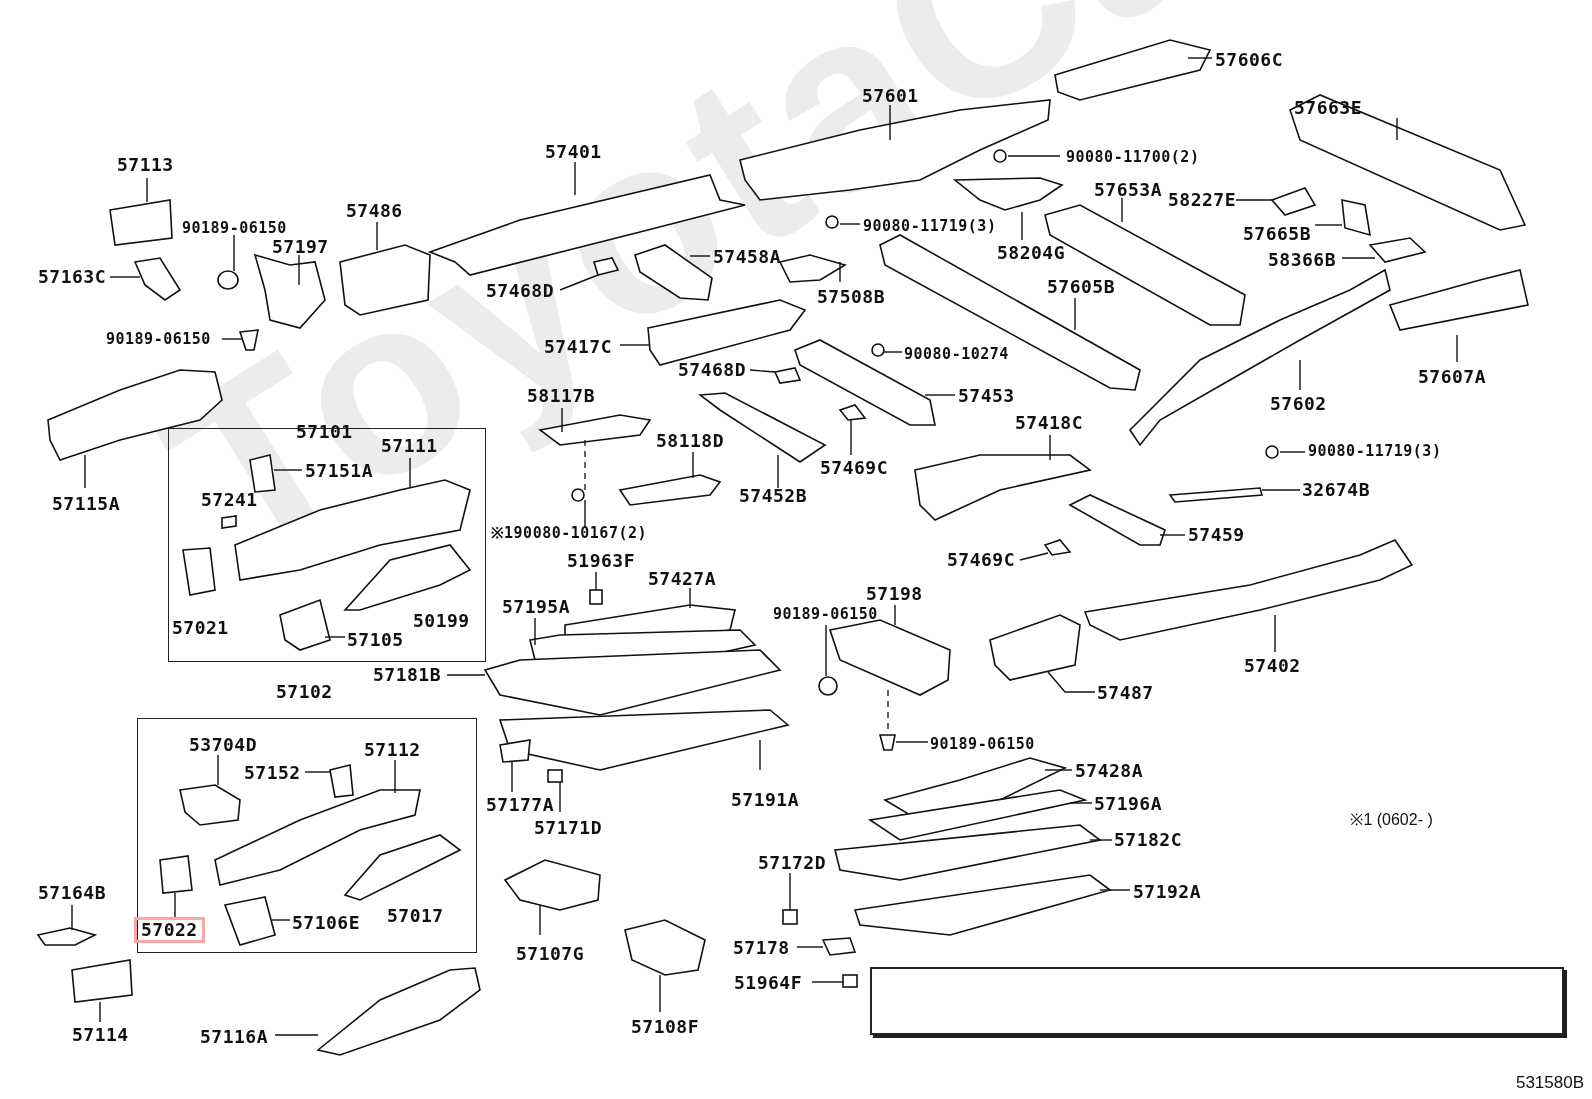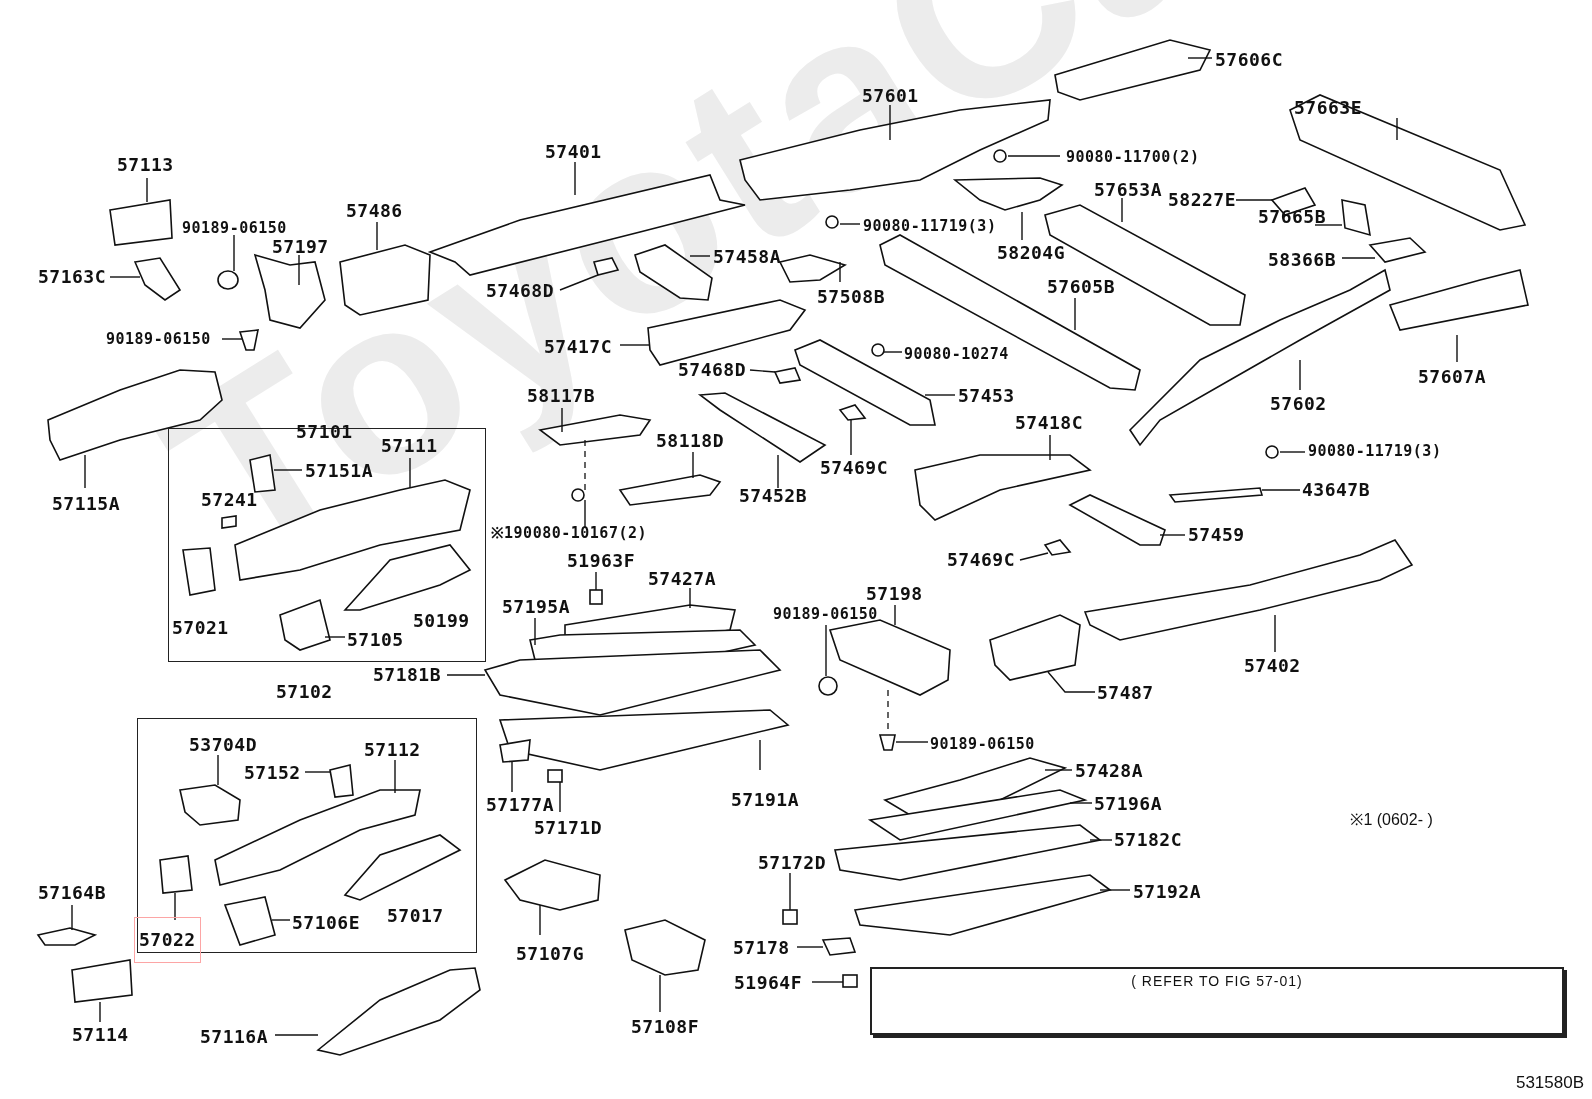--- a/index.html
+++ b/index.html
@@ -4,21 +4,21 @@
 <style>
   html, body { margin:0; padding:0; background:#ffffff; }
   body { width:1592px; height:1099px; position:relative; overflow:hidden;
          font-family:"DejaVu Sans Mono","Liberation Mono",monospace; color:#111; }
   .watermark { position:absolute; left:120px; top:380px; font-family:"Liberation Sans",sans-serif;
                font-size:250px; font-weight:bold; color:#ececec; transform:rotate(-32deg);
                transform-origin:left top; white-space:nowrap; letter-spacing:6px; pointer-events:none; }
   svg.parts { position:absolute; left:0; top:0; }
   .lbl { position:absolute; font-weight:bold; font-size:18px; letter-spacing:0.5px; white-space:nowrap; line-height:20px; }
   .lbl.sm { font-size:15px; font-weight:bold; }
-  .boxed { border:1px solid #fca5a5; padding:12px 4px;text-align:right; }
+  .boxed { border:3px solid #fca5a5; padding:0 4px;text-align:right; }
   .grp { position:absolute; border:1.5px solid #222; }
   .note { position:absolute; left:870px; top:967px; width:690px; height:64px; border:2px solid #222;
           box-shadow:3px 3px 0 #222; text-align:center; font-family:"Liberation Sans",sans-serif; }
   .note .l1 { font-size:21px; margin-top:6px; letter-spacing:0.5px; }
   .note .l2 { font-size:14px; margin-top:4px; letter-spacing:1px; }
   .remark { position:absolute; left:1350px; top:808px; font-family:"Liberation Sans",sans-serif; font-size:16px; }
   .figid { position:absolute; right:8px; bottom:6px; font-family:"Liberation Sans",sans-serif; font-size:17px; }
   .part { fill:#fff; stroke:#111; stroke-width:1.6; }
   .lead { stroke:#111; stroke-width:1.4; fill:none; }
   .dash { stroke:#111; stroke-width:1.3; fill:none; stroke-dasharray:6 5; }
@@ -235,21 +235,21 @@
 <div class="lbl" style="left:346px;top:201px;">57486</div>
 <div class="lbl" style="left:545px;top:142px;">57401</div>
 <div class="lbl" style="left:862px;top:86px;">57601</div>
 <div class="lbl" style="left:1215px;top:50px;">57606C</div>
 <div class="lbl" style="left:1294px;top:98px;">57663E</div>
 <div class="lbl sm" style="left:1066px;top:147px;">90080-11700(2)</div>
 <div class="lbl sm" style="left:863px;top:216px;">90080-11719(3)</div>
 <div class="lbl" style="left:997px;top:243px;">58204G</div>
 <div class="lbl" style="left:1094px;top:180px;">57653A</div>
 <div class="lbl" style="left:1168px;top:190px;">58227E</div>
-<div class="lbl" style="left:1243px;top:207px;margin-left:15px;">57665B</div>
+<div class="lbl" style="left:1243px;top:224px;">57665B</div>
 <div class="lbl" style="left:1268px;top:250px;">58366B</div>
 <div class="lbl" style="left:713px;top:247px;">57458A</div>
 <div class="lbl" style="left:486px;top:281px;">57468D</div>
 <div class="lbl" style="left:817px;top:287px;">57508B</div>
 <div class="lbl" style="left:1047px;top:277px;">57605B</div>
 <div class="lbl" style="left:544px;top:337px;">57417C</div>
 <div class="lbl sm" style="left:904px;top:344px;">90080-10274</div>
 <div class="lbl" style="left:678px;top:360px;">57468D</div>
 <div class="lbl" style="left:958px;top:386px;">57453</div>
 <div class="lbl" style="left:1270px;top:394px;">57602</div>
@@ -260,21 +260,21 @@
 <div class="lbl" style="left:201px;top:490px;">57241</div>
 <div class="lbl" style="left:172px;top:618px;">57021</div>
 <div class="lbl" style="left:413px;top:611px;">50199</div>
 <div class="lbl" style="left:347px;top:630px;">57105</div>
 <div class="lbl" style="left:527px;top:386px;">58117B</div>
 <div class="lbl" style="left:656px;top:431px;">58118D</div>
 <div class="lbl" style="left:739px;top:486px;">57452B</div>
 <div class="lbl" style="left:820px;top:458px;">57469C</div>
 <div class="lbl" style="left:1015px;top:413px;">57418C</div>
 <div class="lbl sm" style="left:1308px;top:441px;">90080-11719(3)</div>
-<div class="lbl" style="left:1302px;top:480px;">43647B</div>
+<div class="lbl" style="left:1302px;top:480px;">32674B</div>
 <div class="lbl" style="left:1188px;top:525px;">57459</div>
 <div class="lbl" style="left:947px;top:550px;">57469C</div>
 <div class="lbl sm" style="left:491px;top:523px;">※190080-10167(2)</div>
 <div class="lbl" style="left:567px;top:551px;">51963F</div>
 <div class="lbl" style="left:648px;top:569px;">57427A</div>
 <div class="lbl" style="left:502px;top:597px;">57195A</div>
 <div class="lbl" style="left:373px;top:665px;text-align:right;">57181B</div>
 <div class="lbl" style="left:866px;top:584px;">57198</div>
 <div class="lbl sm" style="left:773px;top:604px;">90189-06150</div>
 <div class="lbl" style="left:1244px;top:656px;">57402</div>
@@ -298,16 +298,15 @@
 <div class="lbl" style="left:1094px;top:794px;">57196A</div>
 <div class="lbl" style="left:1114px;top:830px;">57182C</div>
 <div class="lbl" style="left:1133px;top:882px;">57192A</div>
 <div class="lbl" style="left:758px;top:853px;">57172D</div>
 <div class="lbl" style="left:733px;top:938px;">57178</div>
 <div class="lbl" style="left:734px;top:973px;">51964F</div>
 
 <div class="remark">※1 (0602-      )</div>
 
 <div class="note">
-  <div class="l2">( REFER TO FIG 57-01)</div>
 </div>
 
 <div class="figid">531580B</div>
 
 </body></html>

